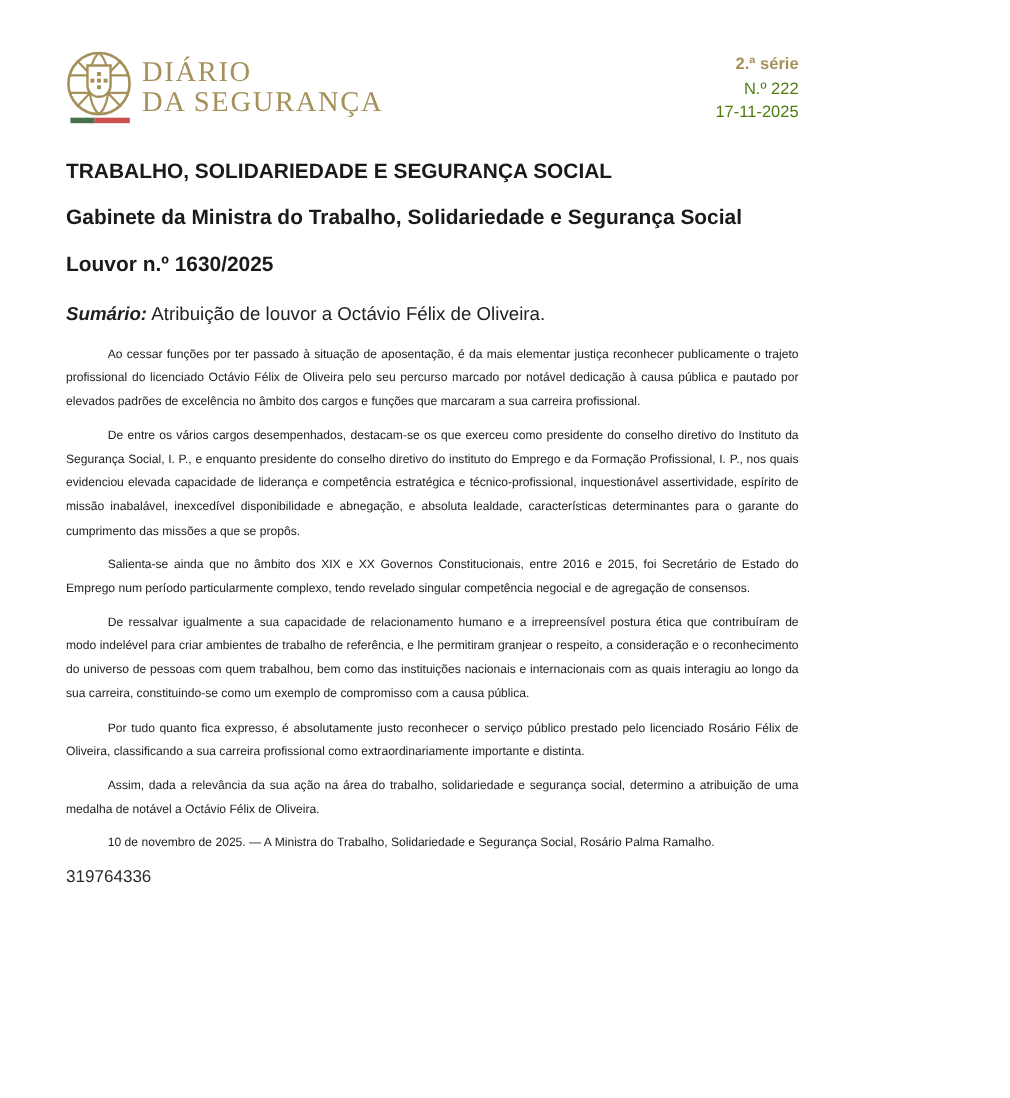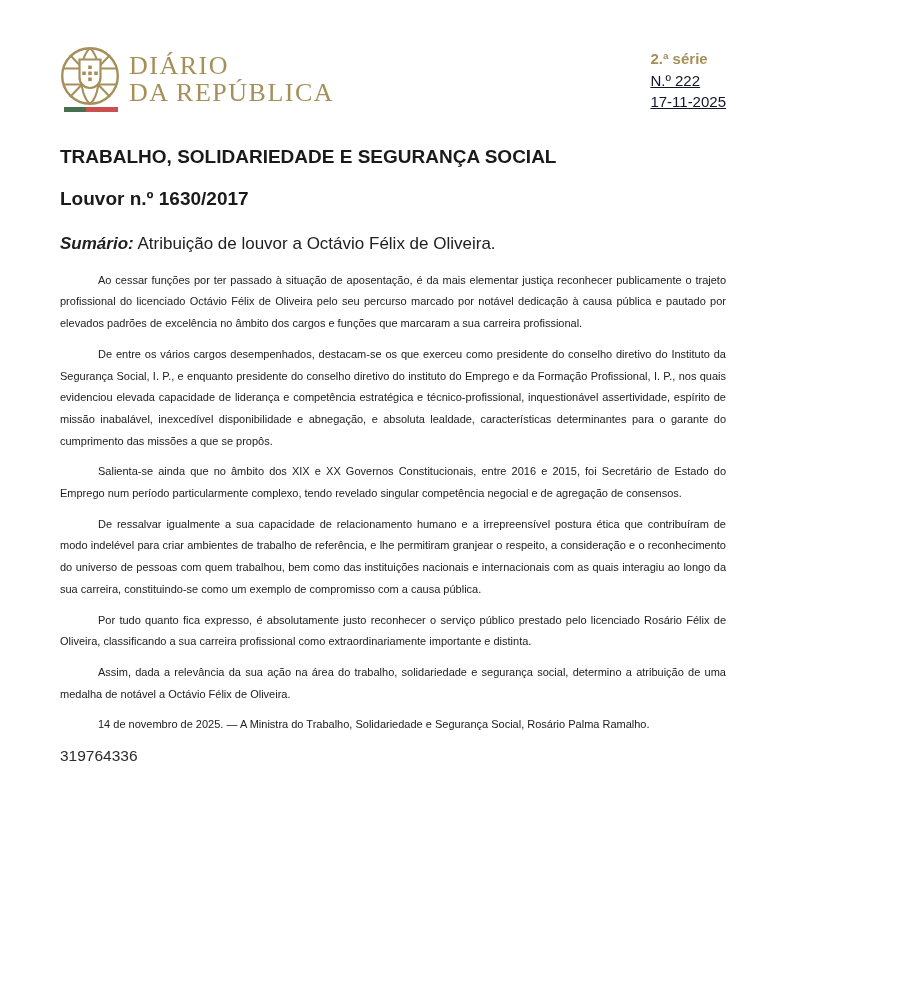--- a/index.html
+++ b/index.html
@@ -35,26 +35,27 @@
     font-size:26px;
     line-height:27px;
     letter-spacing:1.5px;
     margin-left:9px;
     padding-top:8px;
     display:flex;
     flex-direction:column;
     white-space:nowrap;
   }
   .issue-info{
+    text-align:right;
     font-size:15px;
     line-height:21.5px;
     padding-top:4px;
   }
   .issue-series{color:var(--gold);font-weight:700;}
-  .issue-number,.issue-date{color:#0f172a;text-decoration:underline;}
+  .issue-number,.issue-date{color:#4d7c0f;}
   
   .article{margin-top:31px;}
   .h-line{
     font-size:19px;
     line-height:23px;
     font-weight:700;
     margin:4px 0 19px 0;
     color:#1a1a1a;
   }
   .summary{
@@ -103,44 +104,45 @@
           <rect x="34.2" y="25.5" width="3.6" height="3.6"></rect>
           <rect x="28.2" y="31.5" width="3.6" height="3.6"></rect>
         </g>
         <g>
           <rect x="4" y="61" width="22" height="5" fill="#46704e"></rect>
           <rect x="26" y="61" width="32" height="5" fill="#c9504e"></rect>
         </g>
       </svg>
       <div class="wordmark">
         <span>DIÁRIO</span>
-        <span>DA REPÚBLICA</span>
+        <span>DA SEGURANÇA</span>
       </div>
     </div>
 
     <div class="issue-info">
       <div class="issue-series">2.ª série</div>
       <div class="issue-number">N.º 222</div>
       <div class="issue-date">17-11-2025</div>
     </div>
   </header>
 
   <main class="article">
     <h1 class="h-line">TRABALHO, SOLIDARIEDADE E SEGURANÇA SOCIAL</h1>
-    <h3 class="h-line">Louvor n.º 1630/2017</h3>
+    <h2 class="h-line">Gabinete da Ministra do Trabalho, Solidariedade e Segurança Social</h2>
+    <h3 class="h-line">Louvor n.º 1630/2025</h3>
 
     <p class="summary">
       <span class="lbl">Sumário:</span>
       <span>Atribuição de louvor a Octávio Félix de Oliveira.</span>
     </p>
 
     <p class="body-p">Ao cessar funções por ter passado à situação de aposentação, é da mais elementar justiça reconhecer publicamente o trajeto profissional do licenciado Octávio Félix de Oliveira pelo seu percurso marcado por notável dedicação à causa pública e pautado por elevados padrões de excelência no âmbito dos cargos e funções que marcaram a sua carreira profissional.</p>
     <p class="body-p">De entre os vários cargos desempenhados, destacam-se os que exerceu como presidente do conselho diretivo do Instituto da Segurança Social, I. P., e enquanto presidente do conselho diretivo do instituto do Emprego e da Formação Profissional, I. P., nos quais evidenciou elevada capacidade de liderança e competência estratégica e técnico-profissional, inquestionável assertividade, espírito de missão inabalável, inexcedível disponibilidade e abnegação, e absoluta lealdade, características determinantes para o garante do cumprimento das missões a que se propôs.</p>
     <p class="body-p">Salienta-se ainda que no âmbito dos XIX e XX Governos Constitucionais, entre 2016 e 2015, foi Secretário de Estado do Emprego num período particularmente complexo, tendo revelado singular competência negocial e de agregação de consensos.</p>
     <p class="body-p">De ressalvar igualmente a sua capacidade de relacionamento humano e a irrepreensível postura ética que contribuíram de modo indelével para criar ambientes de trabalho de referência, e lhe permitiram granjear o respeito, a consideração e o reconhecimento do universo de pessoas com quem trabalhou, bem como das instituições nacionais e internacionais com as quais interagiu ao longo da sua carreira, constituindo-se como um exemplo de compromisso com a causa pública.</p>
     <p class="body-p">Por tudo quanto fica expresso, é absolutamente justo reconhecer o serviço público prestado pelo licenciado Rosário Félix de Oliveira, classificando a sua carreira profissional como extraordinariamente importante e distinta.</p>
     <p class="body-p">Assim, dada a relevância da sua ação na área do trabalho, solidariedade e segurança social, determino a atribuição de uma medalha de notável a Octávio Félix de Oliveira.</p>
-    <p class="body-p">14 de novembro de 2025. — A Ministra do Trabalho, Solidariedade e Segurança Social, Rosário Palma Ramalho.</p>
+    <p class="body-p">10 de novembro de 2025. — A Ministra do Trabalho, Solidariedade e Segurança Social, Rosário Palma Ramalho.</p>
 
     <div class="doc-number">319764336</div>
   </main>
 
 </div>
 
 </body></html>

